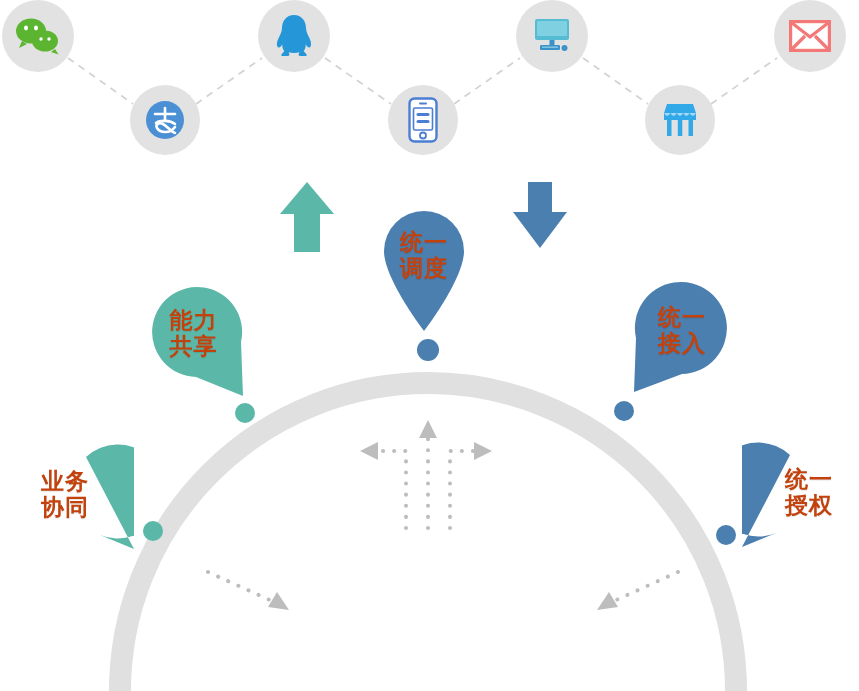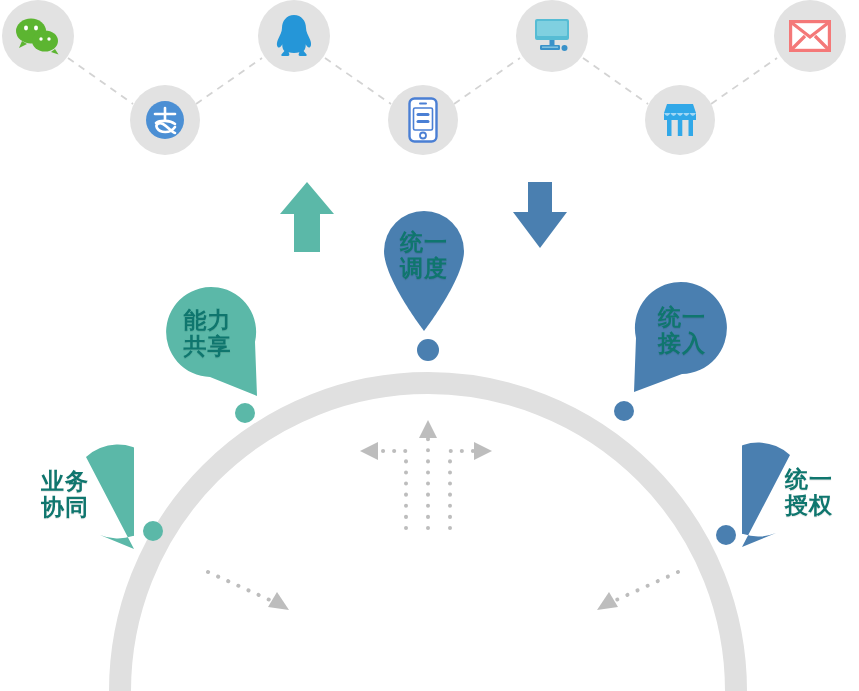--- a/index.html
+++ b/index.html
@@ -38,21 +38,21 @@
     justify-content:center;
   }
   .pin .pin-shape{
     position:absolute;
     left:0; top:0;
     width:100%; height:100%;
   }
   .pin .pin-text{
     position:relative;
     z-index:2;
-    color:#0f766e;
+    color:#c2410c;
     font-weight:bold;
     line-height:1.12;
     text-align:center;
     letter-spacing:1px;
     white-space:pre;
     text-shadow:0 1px 1px rgba(0,0,0,.10);
   }
 </style>
 </head>
 <body>
@@ -185,21 +185,21 @@
   </svg>
 
   <div class="pin" style="left:378px;top:203px;width:92px;height:128px;">
     <svg class="pin-shape" viewBox="0 0 92 128" preserveAspectRatio="none">
       <path fill="#4a7fb0" d="M46 128 C46 128 6 76 6 48 A40 40 0 0 1 86 48 C86 76 46 128 46 128 Z"></path>
     </svg>
     <span class="pin-text" style="font-size:23px;margin-top:-22px;">统一
 调度</span>
   </div>
 
-  <div class="pin" style="left:162px;top:284px;width:95px;height:112px;">
+  <div class="pin" style="left:148px;top:284px;width:95px;height:112px;">
     <svg class="pin-shape" viewBox="0 0 95 112" preserveAspectRatio="none">
       <path fill="#5bb8a8" d="M95 112 L93 58 A45 45 0 1 0 48 93 Z"></path>
     </svg>
     <span class="pin-text" style="font-size:23px;margin-top:-12px;margin-left:-4px;">能力
 共享</span>
   </div>
 
   <div class="pin" style="left:632px;top:282px;width:96px;height:110px;">
     <svg class="pin-shape" viewBox="0 0 96 110" preserveAspectRatio="none">
       <path fill="#4a7fb0" d="M2 110 L4 56 A46 46 0 1 1 50 92 Z"></path>

